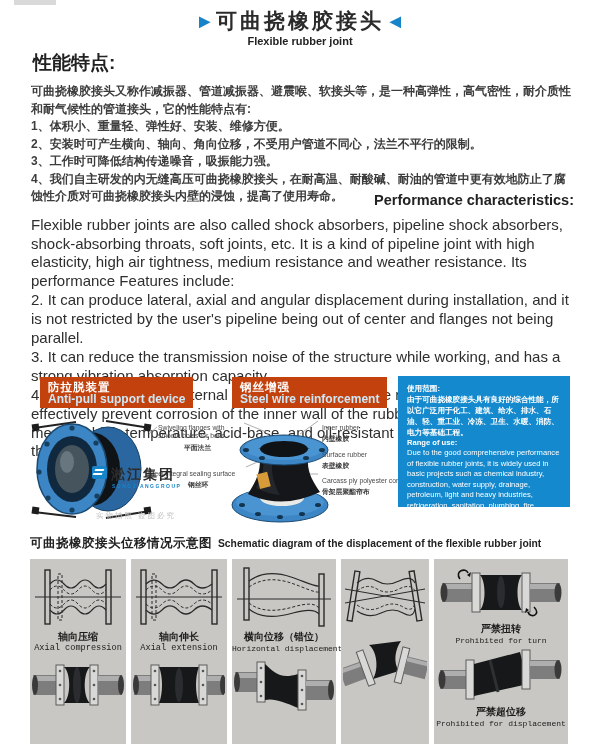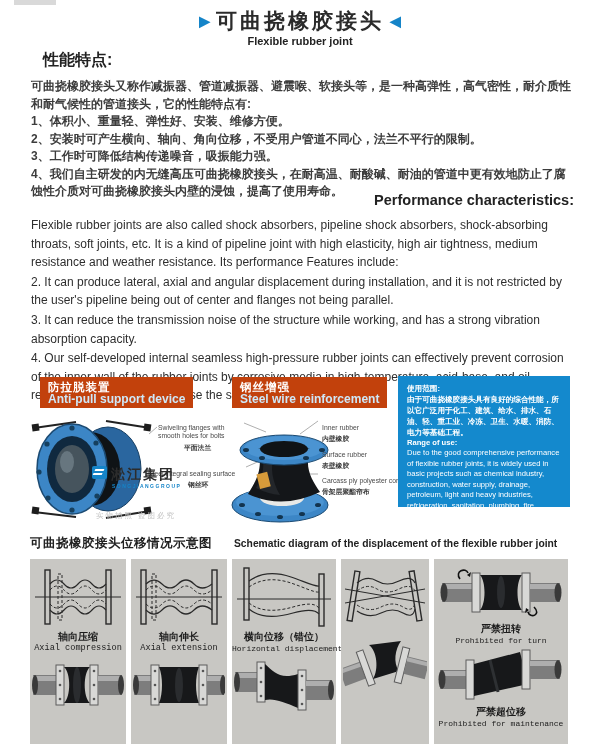--- a/index.html
+++ b/index.html
@@ -6,26 +6,26 @@
   .page{position:relative;width:600px;height:744px;background:#ffffff;overflow:hidden;
         font-family:"Liberation Sans",sans-serif;color:#333;}
   .crop-logo{position:absolute;left:14px;top:0;width:42px;height:5px;background:#d9d9d9;}
   
   .hdr{position:absolute;left:0;top:8px;width:600px;text-align:center;}
   .hdr .trow{font-size:21px;font-weight:bold;color:#2b2b2b;letter-spacing:3px;line-height:26px;}
   .hdr .tri{color:#1584c8;font-size:14px;letter-spacing:0;vertical-align:2px;padding:0 6px;}
   .hdr .sub{font-size:11px;font-weight:bold;color:#222;margin-top:1px;letter-spacing:0;}
   
   .cnsec{position:absolute;left:31px;top:50px;width:542px;}
-  .cnsec h2{margin:0 0 7px 12px;font-size:16px;font-weight:bold;color:#222;}
+  .cnsec h2{margin:0 0 7px 2px;font-size:19px;font-weight:bold;color:#222;}
   .cnp{margin:0;font-size:12px;font-weight:600;color:#3c3c3c;line-height:17.5px;}
   
   .ensec{position:absolute;left:31px;top:192px;width:543px;}
   .ensec h2{margin:0 0 8px 0;font-size:14.5px;font-weight:bold;color:#222;text-align:right;}
-  .enp{margin:0 0 1px 0;font-size:12px;color:#2e2e2e;line-height:18.6px;}
+  .enp{margin:0 0 1px 0;font-size:15px;color:#2e2e2e;line-height:18.6px;}
   
   .fig{position:absolute;left:0;top:370px;width:600px;height:164px;}
   .leader{position:absolute;left:0;top:0;width:600px;height:164px;}
   .bluelabel{position:absolute;background:#c2410c;color:#fff;padding:3px 8px 4px 8px;}
   .bluelabel .c{font-size:11.5px;font-weight:bold;letter-spacing:1px;line-height:14px;}
   .bluelabel .e{font-size:12px;font-weight:bold;color:#cfe8f8;line-height:10px;text-align:right;}
   .ann{position:absolute;font-size:6.8px;color:#4a4a4a;line-height:8.5px;white-space:pre-line;}
   .ann .cn{display:block;font-weight:bold;color:#3a3a3a;margin-top:3px;}
   .photo{position:absolute;}
   .rangebox{position:absolute;left:398px;top:6px;width:172px;height:131px;background:#1489cd;
@@ -38,21 +38,21 @@
   .wm .ic{width:15px;height:13px;background:#1584c8;border-radius:2px;position:relative;}
   .wm .ic:after{content:"";position:absolute;left:3px;top:3px;width:9px;height:2px;background:#fff;
                 box-shadow:0 4px 0 #fff;transform:skewX(-25deg);}
   .wm .t{font-size:14px;font-weight:bold;color:#2c2c2c;letter-spacing:2px;}
   .wm .s{font-size:5px;color:#1584c8;font-weight:bold;letter-spacing:1.5px;margin-left:20px;margin-top:-1px;}
   .wm .n{font-size:7.5px;color:#c2c2c2;letter-spacing:2px;margin-left:4px;margin-top:22px;}
   
   .sch{position:absolute;left:30px;top:533px;width:540px;}
   .sch .ttl{white-space:nowrap;}
   .sch .tcn{font-size:12.5px;font-weight:bold;color:#222;letter-spacing:.5px;}
-  .sch .ten{font-size:10.3px;font-weight:bold;color:#222;margin-left:22px;}
+  .sch .ten{font-size:10.3px;font-weight:bold;color:#222;margin-left:6px;}
   .panels{display:flex;gap:5px;margin-top:7px;height:187px;}
   .panel{background:#c8c7c3;height:187px;box-sizing:border-box;padding-top:6px;}
   .p1{width:96px;}.p2{width:96px;}.p3{width:104px;}.p4{width:88px;}.p5{width:134px;padding-top:4px;}
   .cap{text-align:center;margin-top:2px;}
   .cap .c{font-size:10px;font-weight:bold;color:#1c1c1c;font-family:"Liberation Serif",serif;line-height:12px;}
   .cap .e{font-size:8.6px;color:#1c1c1c;font-family:"Liberation Mono",monospace;line-height:11px;white-space:nowrap;}
   .p3 .cap .e,.p5 .cap .e{font-size:8px;}
   svg{display:block;}
   .dia{margin:0 auto;}
   .cl{stroke:#2a2a2a;stroke-width:1;fill:none;}
@@ -375,19 +375,19 @@
           <rect x="28" y="14" width="8" height="39" fill="#d8d8d6" stroke="#5c5c5c"></rect>
           <path d="M36 18 L82 6 L90 38 L36 50 Z" fill="#17181a"></path>
           <path d="M52 14 L60 46" stroke="#2e3033" stroke-width="3"></path>
           <rect x="84" y="4" width="8" height="39" fill="#d8d8d6" stroke="#5c5c5c"></rect>
           <rect x="92" y="14" width="30" height="19" fill="#7d7d7d"></rect>
             <rect x="92" y="15" width="30" height="5" fill="#aeaeae"></rect>
             <ellipse cx="120" cy="23.5" rx="3.5" ry="9.5" fill="#3a3a3a"></ellipse>
         </svg>
         <div class="cap">
           <div class="c">严禁超位移</div>
-          <div class="e">Prohibited for maintenance</div>
+          <div class="e">Prohibited for displacement</div>
         </div>
       </div>
 
     </div>
   </div>
 </div>
 
 </body></html>

